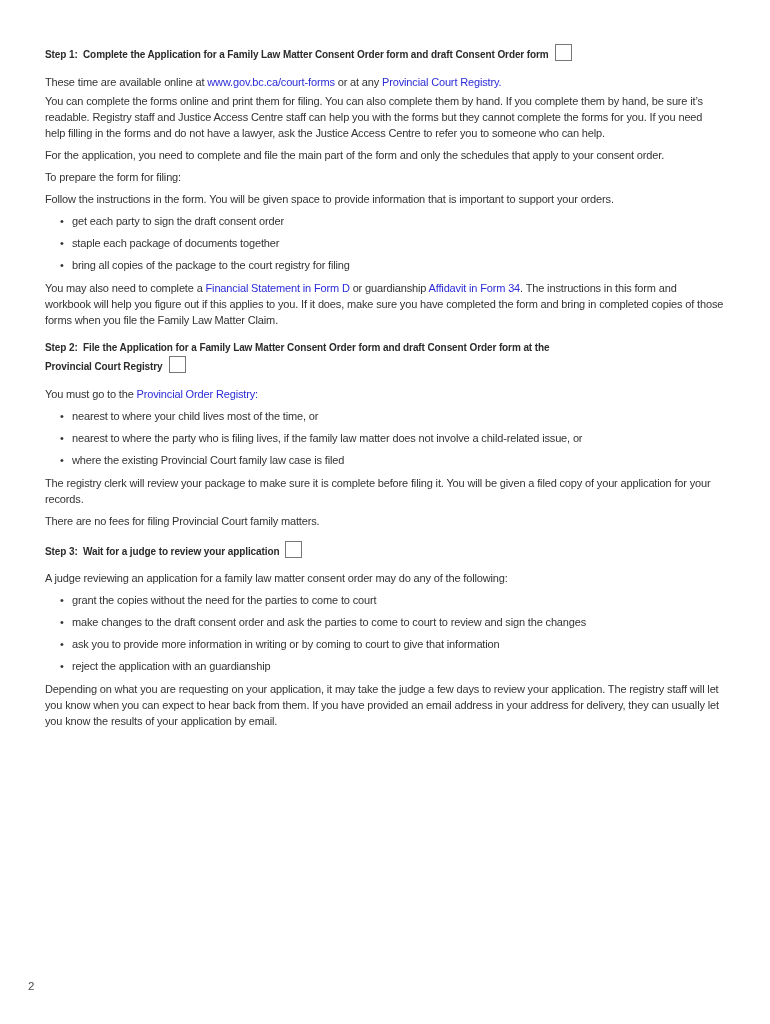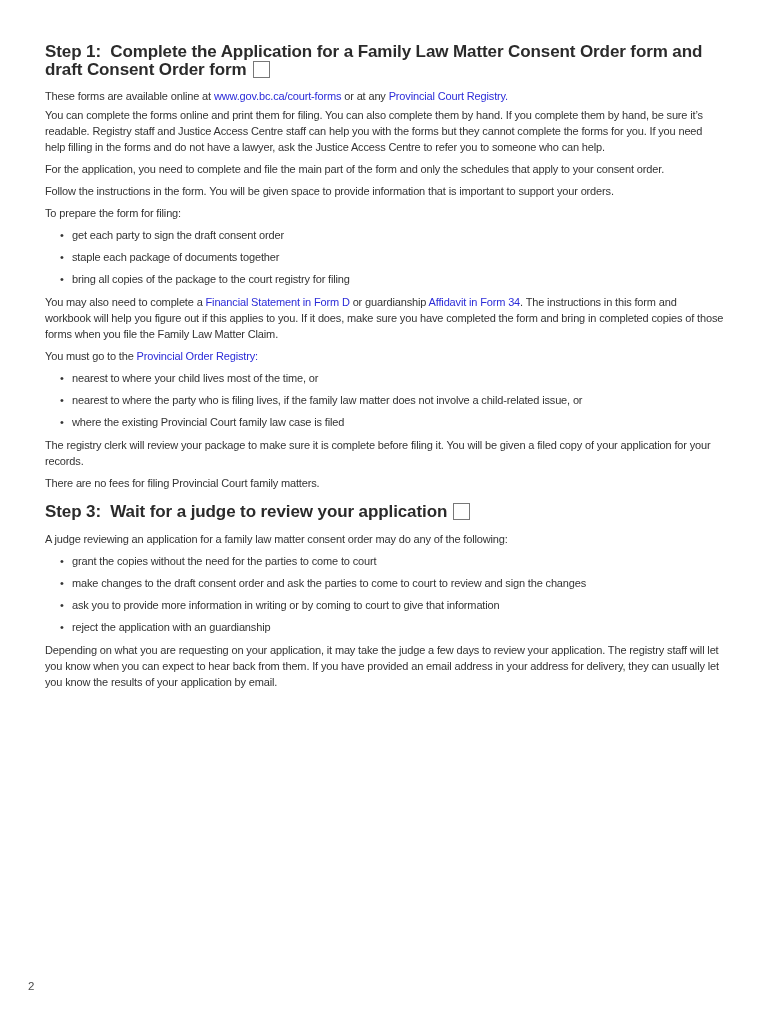--- a/index.html
+++ b/index.html
@@ -13,21 +13,21 @@
     position:relative;
     width:770px;
     height:1024px;
     background:#ffffff;
     font-family:"Liberation Sans","DejaVu Sans",sans-serif;
     color:var(--text);
     overflow:hidden;
   }
   .content{padding:44px 45px 0 45px;}
   h2.step{
-    font-size:17px;
+    font-size:10px;
     line-height:16.5px;
     font-weight:bold;
     letter-spacing:-0.1px;
     margin:12px 0 10px 0;
     color:#2b2b2b;
     white-space:pre-wrap;
   }
   section:first-child h2.step{margin-top:0;}
   p.body{
     font-size:11px;
@@ -79,40 +79,41 @@
 </style>
 </head>
 <body>
 
 <div class="page">
   <div class="content">
 
     <section>
       <h2 class="step"><span>Step 1:  Complete the Application for a Family Law Matter Consent Order form and draft Consent Order form</span><span class="checkbox"></span></h2>
 
-      <p class="body tight"><span>These forms are available online at </span><span class="lnk">www.gov.bc.ca/court-forms</span><span> or at any </span><span class="lnk">Provincial Court Registry.</span></p>
+      <p class="body tight"><span>These time are available online at </span><span class="lnk">www.gov.bc.ca/court-forms</span><span> or at any </span><span class="lnk">Provincial Court Registry.</span></p>
 
       <p class="body">You can complete the forms online and print them for filing. You can also complete them by hand. If you complete them by hand, be sure it’s readable. Registry staff and Justice Access Centre staff can help you with the forms but they cannot complete the forms for you. If you need help filling in the forms and do not have a lawyer, ask the Justice Access Centre to refer you to someone who can help.</p>
 
       <p class="body">For the application, you need to complete and file the main part of the form and only the schedules that apply to your consent order.</p>
 
+      <p class="body">To prepare the form for filing:</p>
+
       <p class="body">Follow the instructions in the form. You will be given space to provide information that is important to support your orders.</p>
-
-      <p class="body">To prepare the form for filing:</p>
 
       <ul class="bullets">
         <li>get each party to sign the draft consent order</li>
         <li>staple each package of documents together</li>
         <li>bring all copies of the package to the court registry for filing</li>
       </ul>
 
       <p class="body"><span>You may also need to complete a </span><span class="lnk">Financial Statement in Form D</span><span> or guardianship </span><span class="lnk">Affidavit in Form 34</span><span>. The instructions in this form and workbook will help you figure out if this applies to you. If it does, make sure you have completed the form and bring in completed copies of those forms when you file the Family Law Matter Claim.</span></p>
     </section>
 
     <section>
+      <h2 class="step"><span>Step 2:  File the Application for a Family Law Matter Consent Order form and draft Consent Order form at the</span><br><span>Provincial Court Registry</span><span class="checkbox"></span></h2>
 
       <p class="body"><span>You must go to the </span><span class="lnk">Provincial Order Registry:</span></p>
 
       <ul class="bullets">
         <li>nearest to where your child lives most of the time, or</li>
         <li>nearest to where the party who is filing lives, if the family law matter does not involve a child-related issue, or</li>
         <li>where the existing Provincial Court family law case is filed</li>
       </ul>
 
       <p class="body">The registry clerk will review your package to make sure it is complete before filing it. You will be given a filed copy of your application for your records.</p>

